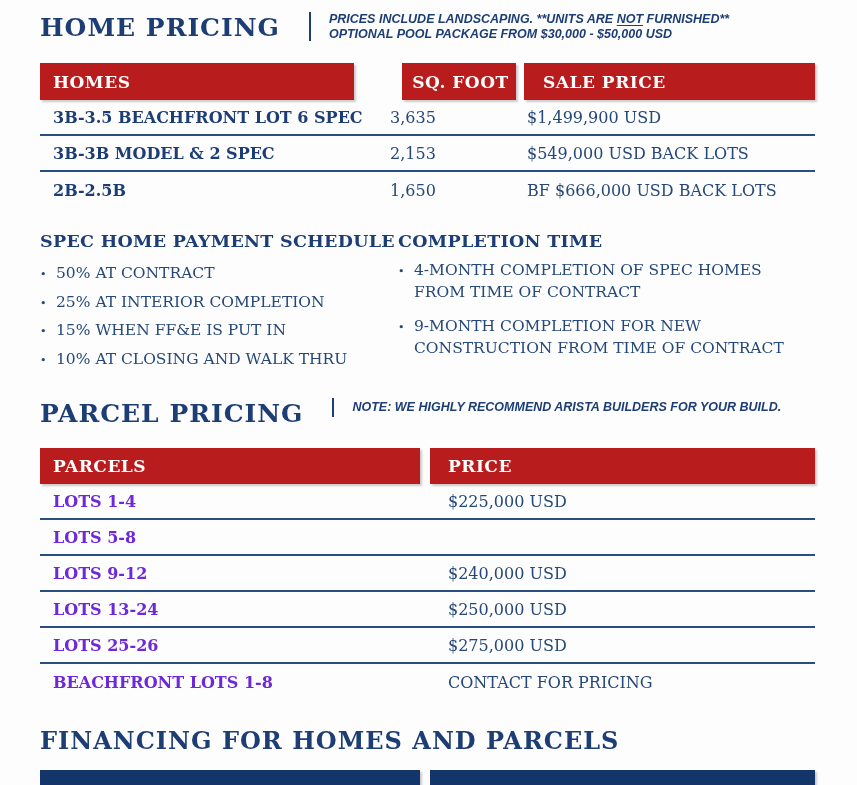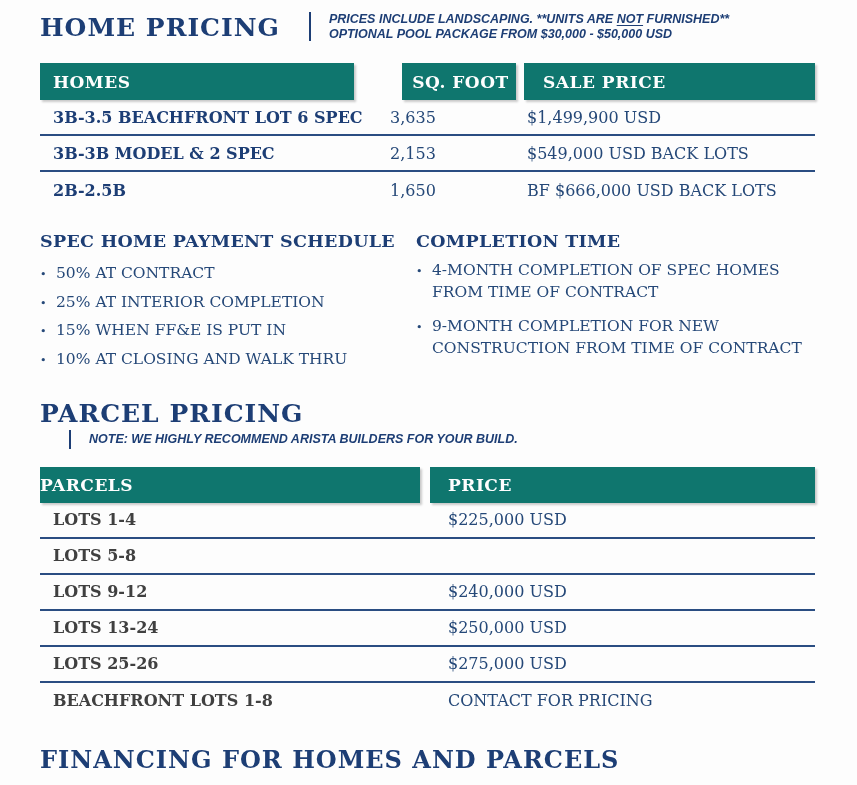--- a/index.html
+++ b/index.html
@@ -24,66 +24,66 @@
     border-left: 2.5px solid #1d3e75;
     padding-left: 18px; margin-left: 29px;
   }
   .note .u { text-decoration: underline; text-underline-offset: 2px; }
   .note.one-line { padding-top: 2px; padding-bottom: 2px; }
 
   
   .tbl { width: 775px; }
   .hdr-row { display: flex; }
   .hdr-cell {
-    background: #0f766e; color: #fefefe;
+    background: #b91c1c; color: #fefefe;
     font-weight: bold; font-size: 17px; letter-spacing: 0.5px;
     display: flex; align-items: center;
     box-shadow: 1.5px 2px 2px rgba(110,110,110,0.35);
   }
   .homes-hdr { height: 37px; }
   .homes-hdr .c1 { width: 332px; padding-left: 13px; margin-right: 8px; }
   .homes-hdr .c2 { width: 120px; padding-left: 10px; margin-right: 8px; margin-left: 40px; }
   .homes-hdr .c3 { width: 307px; padding-left: 19px; }
   .homes-row {
     display: grid; grid-template-columns: 340px 128px 307px;
     height: 36px; align-items: center; font-size: 16px;
   }
   .homes-row:not(:last-child) { border-bottom: 2px solid #2a4d82; }
   .homes-row .c1 { padding-left: 13px; font-weight: bold; color: #1d3e75; }
   .homes-row .c2 { padding-left: 10px; }
   .homes-row .c3 { padding-left: 19px; }
 
   
-  .two-col { display: flex; margin-top: 22px; gap: 18px; }
+  .two-col { display: flex; margin-top: 22px; }
   .col-left { width: 358px; flex: none; }
   .col-right { flex: 1; }
   .sub-title {
     font-size: 17.5px; font-weight: bold; color: #1d3e75;
     letter-spacing: 0.3px; line-height: 22px; white-space: nowrap;
   }
   .blist { margin-top: 8px; }
   .bitem { display: flex; font-size: 15.5px; }
   .col-left .bitem { line-height: 27.5px; }
   .col-right .bitem { line-height: 21.5px; margin-top: 8px; margin-bottom: 13px; }
   .dot { flex: none; width: 16px; text-align: left; font-size: 11px; padding-top: 1px; }
   .col-left .dot { line-height: 27.5px; }
   .col-right .dot { line-height: 21.5px; }
   .bline { display: block; }
 
   
-  .parcel-title-row { margin-top: 24px; margin-bottom: 18px; flex-direction: column; }
+  .parcel-title-row { margin-top: 24px; margin-bottom: 18px; }
   .parcels-hdr { height: 36px; }
-  .parcels-hdr .c1 { width: 380px; margin-right: 10px; }
+  .parcels-hdr .c1 { width: 380px; padding-left: 13px; margin-right: 10px; }
   .parcels-hdr .c2 { width: 385px; padding-left: 18px; }
   .parcel-row {
     display: grid; grid-template-columns: 390px 385px;
     height: 36px; align-items: center; font-size: 16px;
   }
   .parcel-row:not(:last-child) { border-bottom: 2px solid #2a4d82; }
-  .parcel-row .c1 { padding-left: 13px; font-weight: bold; color: #404040; }
+  .parcel-row .c1 { padding-left: 13px; font-weight: bold; color: #6d28d9; }
   .parcel-row .c2 { padding-left: 18px; }
 
   
   .fin-title {
     margin-top: 27px; font-size: 24px; font-weight: bold; color: #1d3e75;
     letter-spacing: 1px; line-height: 28px;
   }
   .options-row { display: flex; margin-top: 15px; }
   .option-block {
     background: #143569; color: #fefefe; height: 40px;

